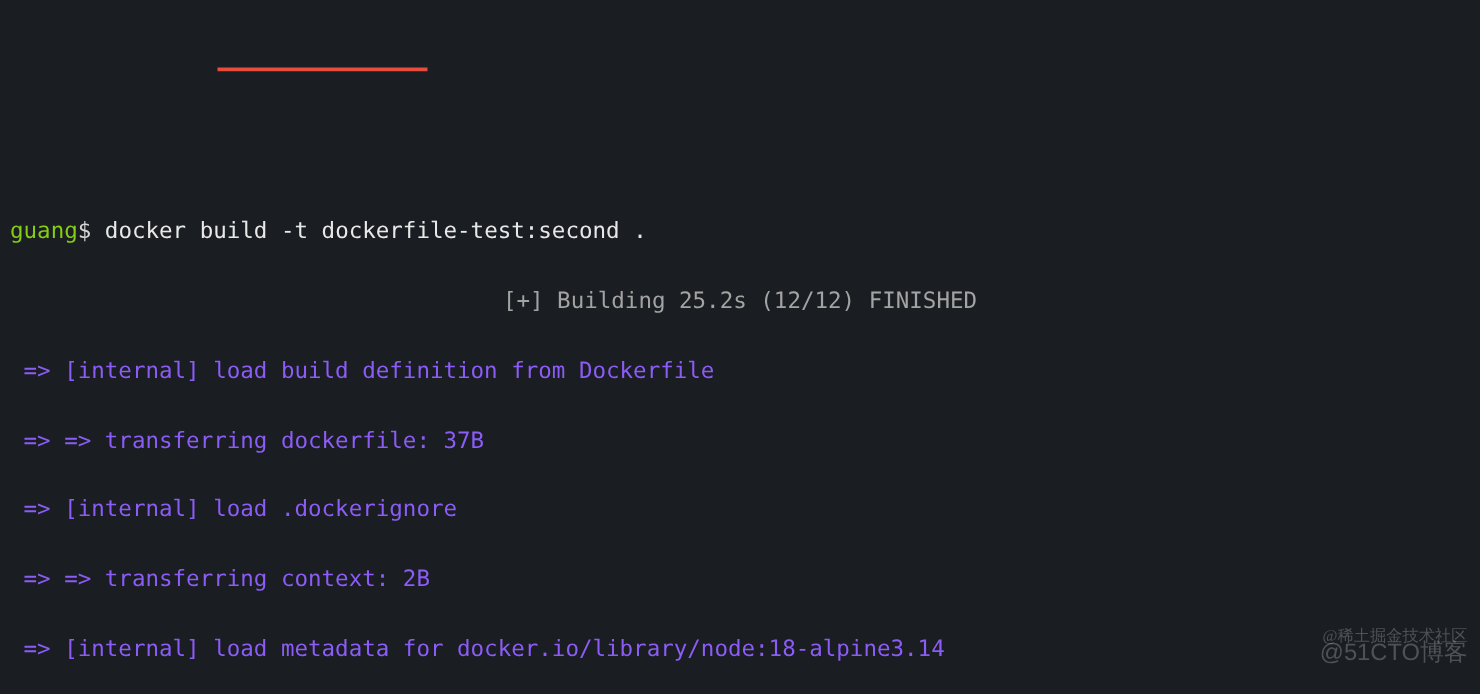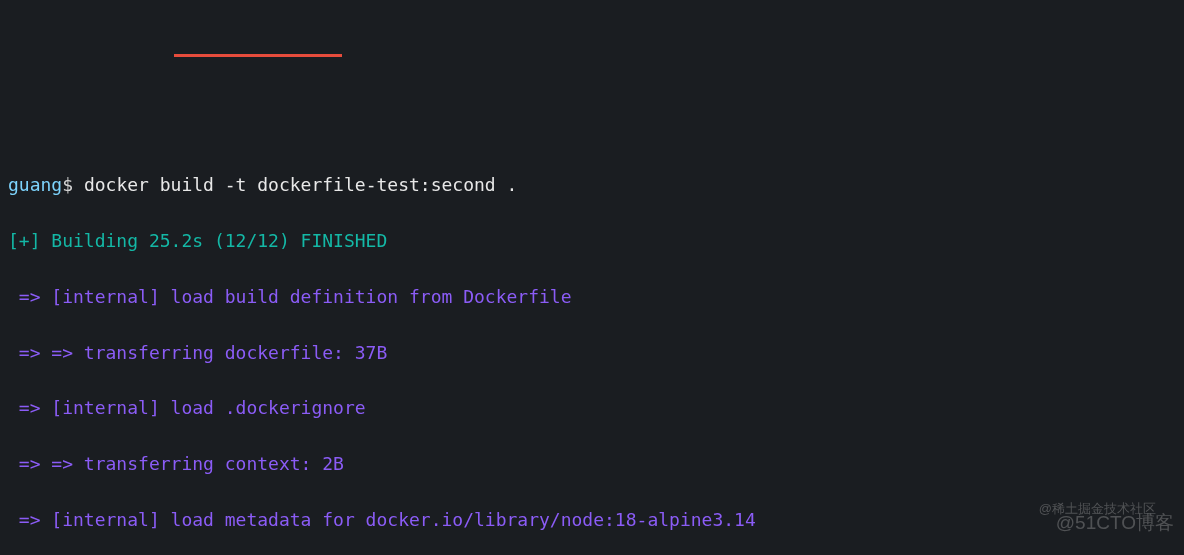--- a/index.html
+++ b/index.html
@@ -14,50 +14,51 @@
       line-height: 1.55;
       color: #d4d4d4;
       padding: 4px 8px;
       white-space: pre;
       overflow: hidden;
       width: 1184px;
       height: 555px;
       position: relative;
     }
     .prompt-user {
-      color: #7dd3fc;
+      color: #84cc16;
     }
     .prompt-symbol {
       color: #d4d4d4;
     }
     .command {
       color: #e8e8e8;
     }
     .header-line {
-      color: #14b8a6;
+      color: #a3a3a3;
+      text-align: center;
     }
     .build-step {
       color: #8b5cf6;
     }
     .underline-red {
       position: absolute;
       top: 54px;
       left: 174px;
       width: 168px;
       height: 3px;
       background: #e74c3c;
       z-index: 10;
     }
     .watermark1 {
       position: absolute;
       bottom: 36px;
-      right: 28px;
+      right: 10px;
       color: rgba(180,180,180,0.35);
       font-size: 13px;
-      font-family: Liberation Sans, sans-serif;
+      font-family: Liberation Serif, serif;
     }
     .watermark2 {
       position: absolute;
       bottom: 18px;
       right: 10px;
       color: rgba(180,180,180,0.35);
       font-size: 19px;
       font-family: sans-serif;
     }
     .line {

